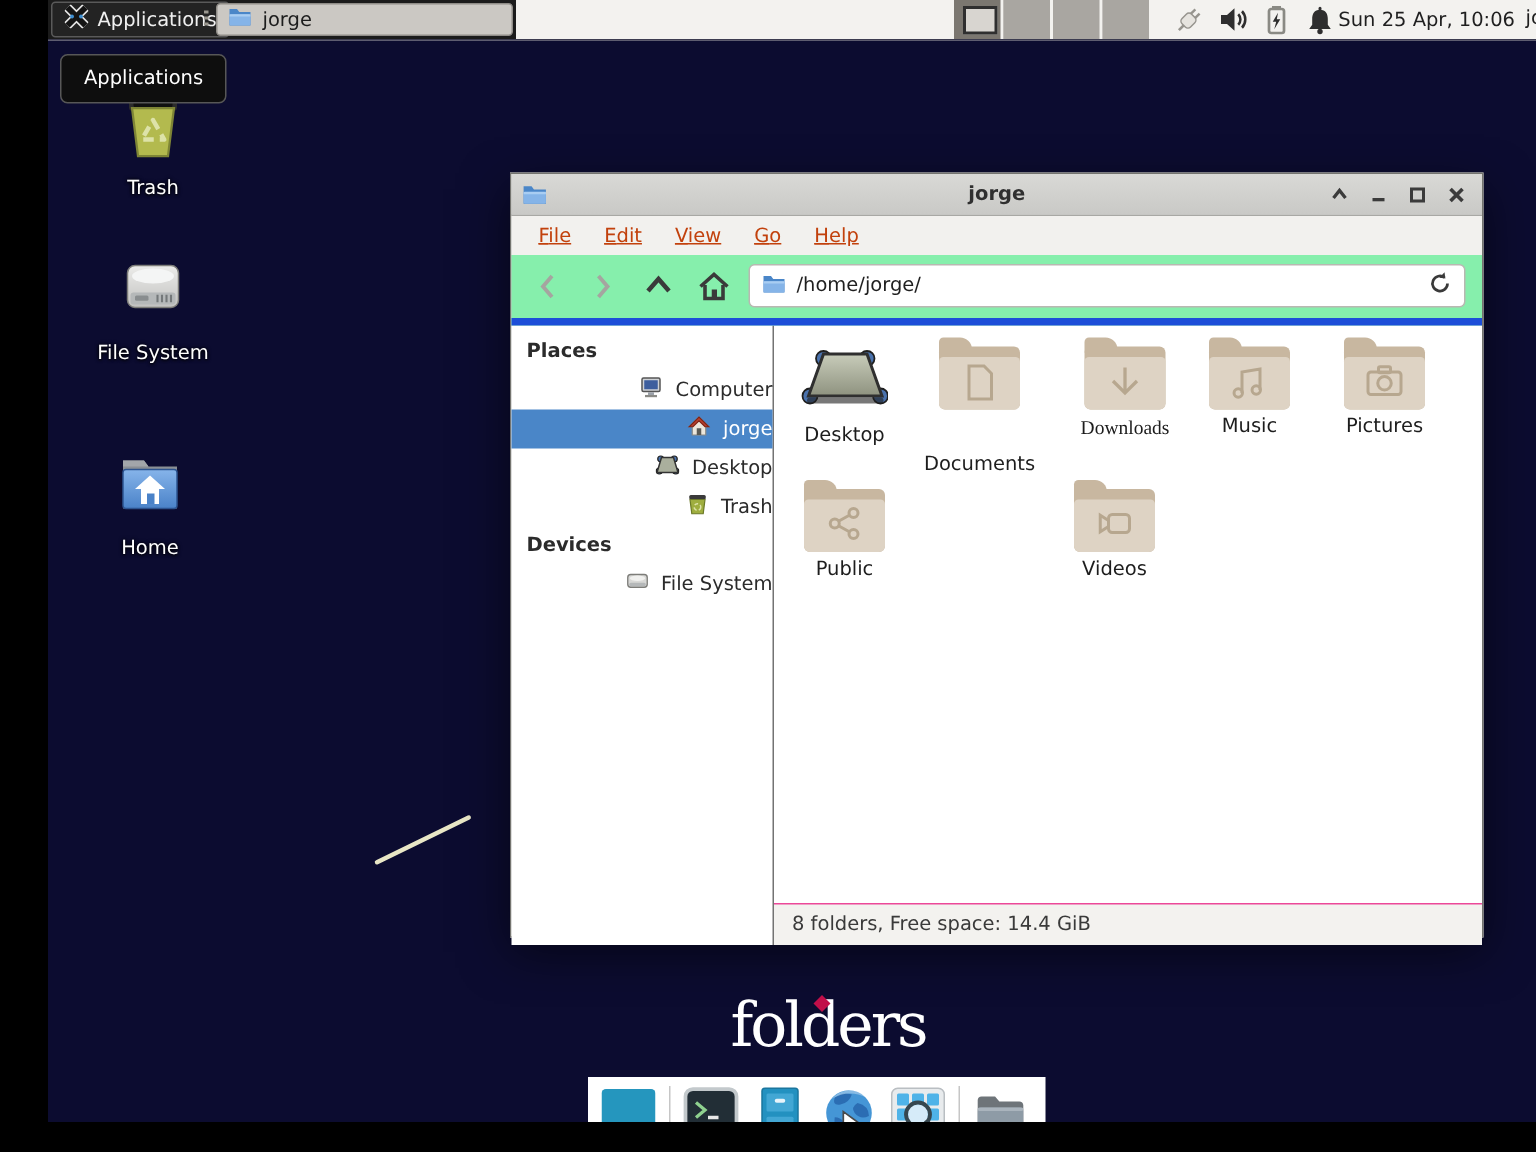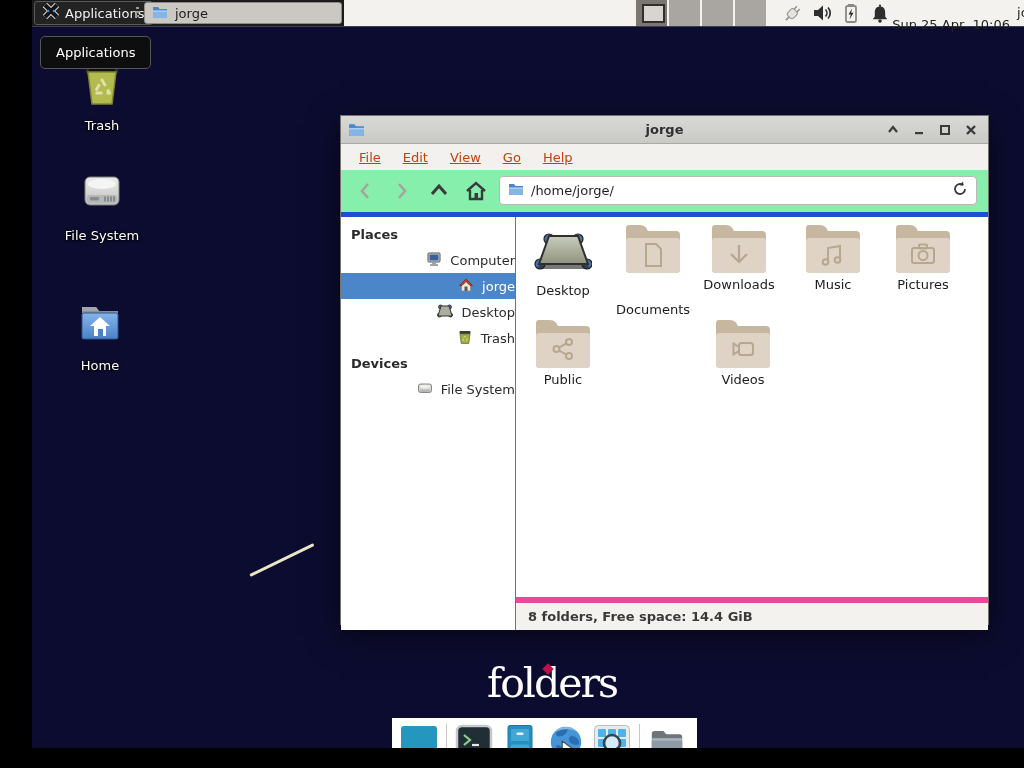--- a/index.html
+++ b/index.html
@@ -20,21 +20,21 @@
     border:1px solid #8f8c87;border-radius:3px;display:flex;align-items:center;gap:7px;
     padding:0 7px;box-sizing:border-box;}
   #task-button span{font-size:13px;color:#1c1c1c;}
   #pager{position:absolute;left:604px;top:0;display:flex;height:26px;}
   .ws-cell{width:33px;height:26px;background:#a9a6a1;border-right:2px solid #f3f2ef;box-sizing:border-box;position:relative;}
   .ws-cell.active{background:#7b7770;}
   .ws-cell.active .mini-win{position:absolute;left:6px;top:4px;width:19px;height:15px;
     background:#d8d5d0;border:2px solid #2f2f2f;}
   #tray{position:absolute;left:750px;top:2px;display:flex;gap:7px;align-items:center;height:22px;}
   .tray-ic{width:22px;height:22px;display:flex;align-items:center;justify-content:center;}
-  #clock{position:absolute;right:46px;top:12px;height:26px;line-height:26px;font-size:13px;color:#1f1f1f;}
+  #clock{position:absolute;right:46px;top:1px;height:26px;line-height:26px;font-size:13px;color:#1f1f1f;}
   #panel-user{position:absolute;right:6px;top:0;height:26px;line-height:26px;font-size:13px;color:#1f1f1f;}
 
   
   #tooltip{position:absolute;left:8px;top:36px;z-index:60;background:#0e0e0e;border:1px solid #575757;
     border-radius:5px;padding:8px 15px;color:#fff;font-size:13px;}
 
   
   .dicon{position:absolute;width:96px;display:flex;flex-direction:column;align-items:center;gap:6px;}
   .dicon .dlabel{color:#fff;font-size:13px;text-shadow:0 1px 2px #000,0 0 3px #000;white-space:nowrap;}
   #dicon-trash{left:22px;top:58px;}
@@ -84,22 +84,22 @@
   .ficell{position:absolute;width:90px;height:92px;display:flex;flex-direction:column;align-items:center;}
   .ficell .flabel{margin-top:4px;font-size:13px;color:#1d1d1d;white-space:nowrap;}
   .folder{position:relative;width:54px;height:48px;}
   .folder .back{position:absolute;left:0;top:6px;width:54px;height:42px;background:#c8b7a0;border-radius:4px;}
   .folder .back::before{content:"";position:absolute;left:0;top:-6px;width:22px;height:10px;
     background:#c8b7a0;border-radius:3px 8px 0 0;}
   .folder .front{position:absolute;left:0;top:13px;width:54px;height:35px;background:#ded3c4;
     border-radius:3px 3px 4px 4px;}
   .folder svg{position:absolute;left:50%;top:17px;transform:translateX(-50%);}
 
-  #statusbar{height:27px;background:#f3f2ef;border-top:6px solid #ec4899;display:flex;align-items:center;
-    padding-left:12px;font-size:13px;color:#3a3a3a;font-weight:bold;}
+  #statusbar{height:27px;background:#f3f2ef;border-top:1px solid #ec4899;display:flex;align-items:center;
+    padding-left:12px;font-size:13px;color:#3a3a3a;}
 
   
   #dock{position:absolute;left:360px;top:718px;width:305px;height:50px;background:#fff;
     display:flex;align-items:center;gap:8px;padding:0 8px;box-sizing:border-box;}
   .dock-sep{width:1px;height:38px;background:#c6c6c6;}
   .dock-ic{width:38px;height:40px;display:flex;align-items:center;justify-content:center;}
   #dk-desktop{width:36px;height:34px;border-radius:3px;overflow:hidden;display:flex;flex-direction:column;}
   #dk-desktop .t{flex:1;background:#2596be;}
   #dk-desktop .b{height:11px;background:#46535b;}
 </style>
@@ -432,21 +432,21 @@
             <div class="folder">
               <div class="back"></div>
                 <div class="front"></div>
               <svg width="22" height="26" viewBox="0 0 22 26">
                 <path d="M4 2 h10 l5 5 v17 H4 Z" fill="none" stroke="#b7a78f" stroke-width="2"></path>
               </svg>
             </div>
             <span class="flabel">Documents</span>
           </div>
 
-          <div class="ficell" style="left:178px;top:8px;">
+          <div class="ficell" style="left:189px;top:8px;font-family:Liberation Serif, serif;">
             <div class="folder">
               <div class="back"></div>
                 <div class="front"></div>
               <svg width="24" height="26" viewBox="0 0 24 26">
                 <path d="M12 3 V19 M4 12 L12 20 L20 12" fill="none" stroke="#b7a78f" stroke-width="2.2"></path>
               </svg>
             </div>
             <span class="flabel">Downloads</span>
           </div>
 

